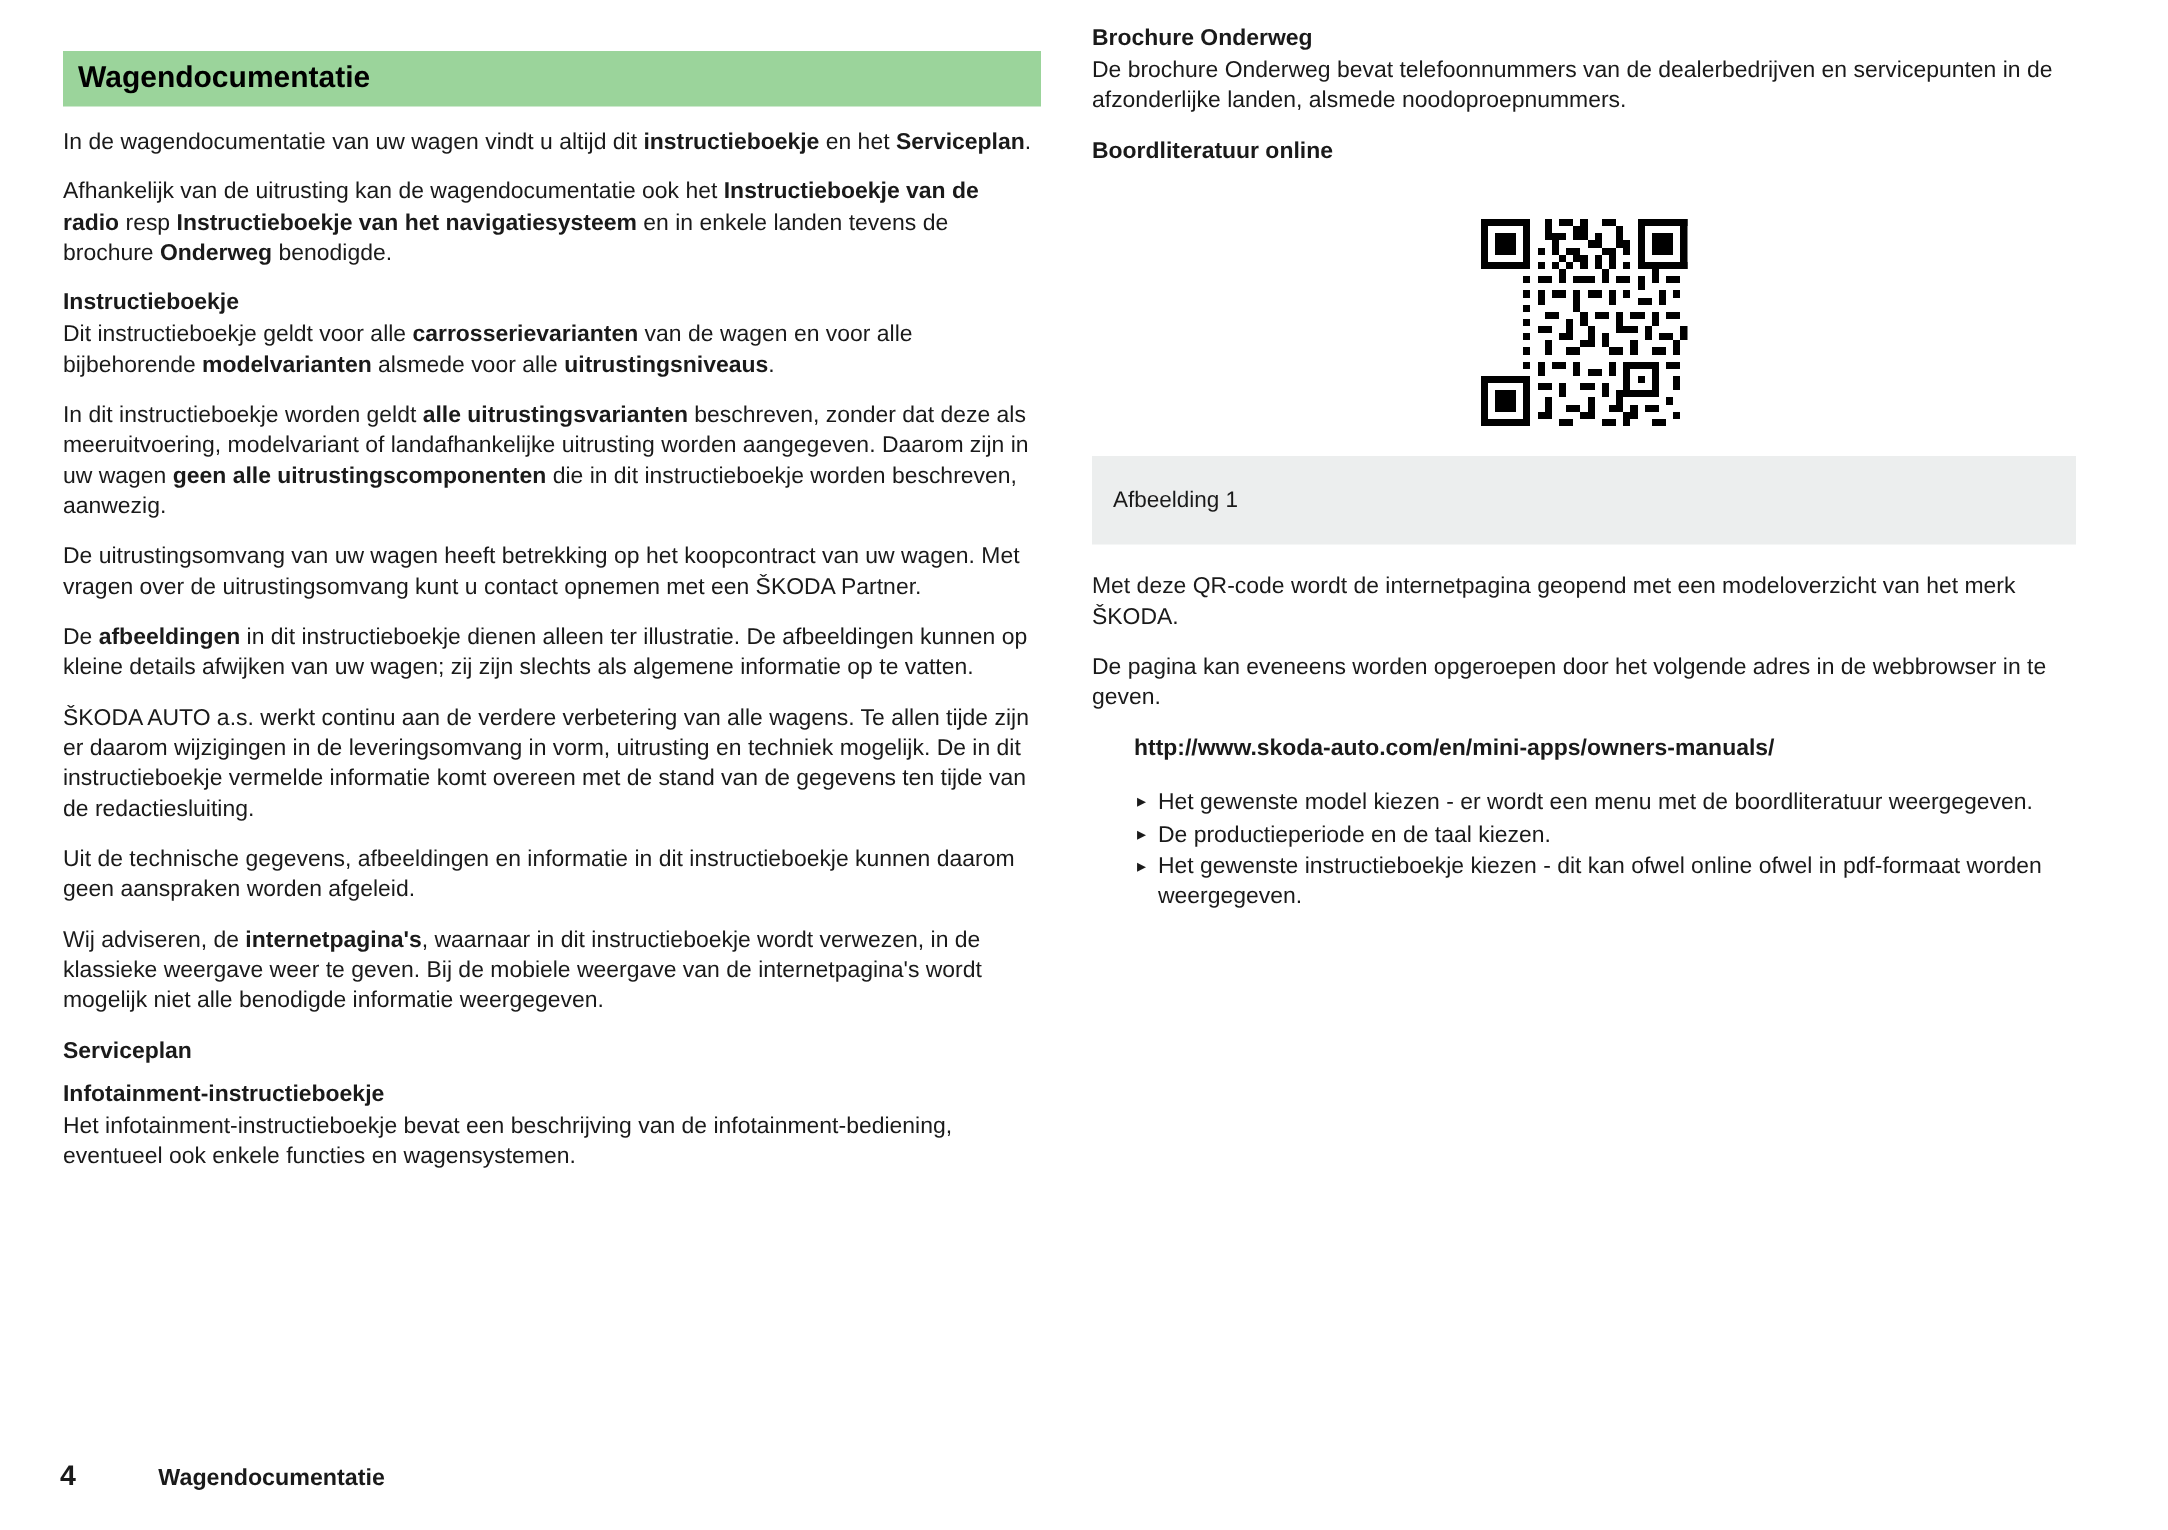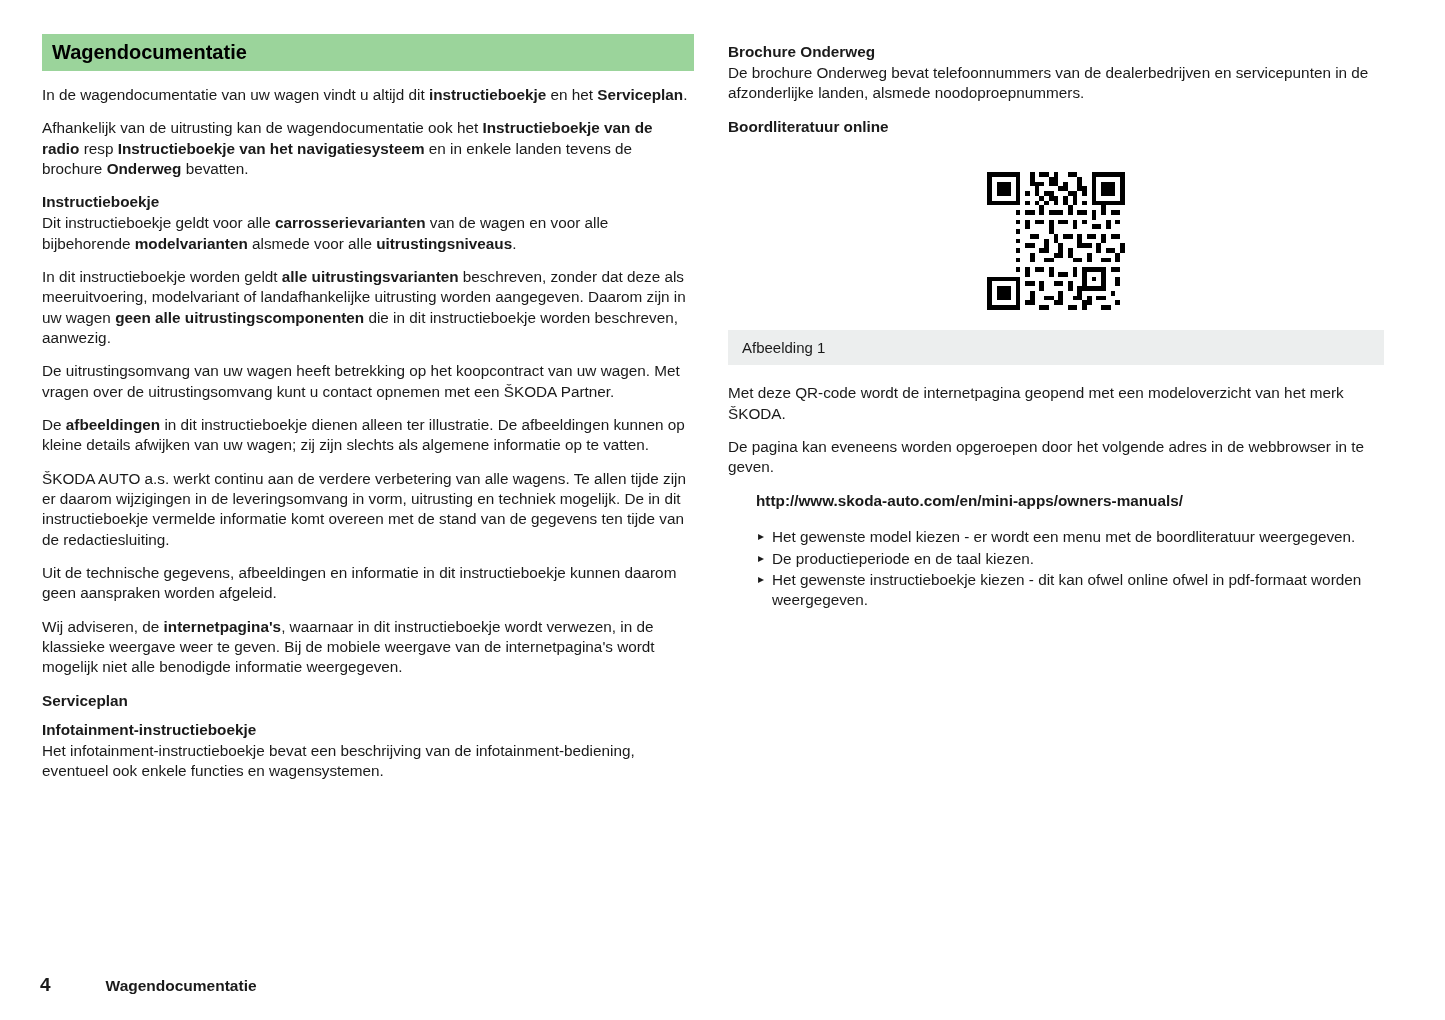--- a/index.html
+++ b/index.html
@@ -21,21 +21,21 @@
   }
   .col-left {
     position: absolute;
     left: 42px;
     top: 34px;
     width: 652px;
   }
   .col-right {
     position: absolute;
     left: 728px;
-    top: 42px;
+    top: 16px;
     width: 656px;
   }
   .section-title {
     background: #9bd49b;
     color: #000;
     font-size: 20px;
     font-weight: bold;
     padding: 6px 10px 7px 10px;
     margin: 0 0 14px 0;
     line-height: 1.2;
@@ -66,21 +66,21 @@
   }
   .qr {
     width: 138px;
     height: 138px;
     image-rendering: pixelated;
   }
   .figure-caption {
     background: #eceeee;
     color: #1a1a1a;
     font-size: 15px;
-    padding: 9px 14px;
+    padding: 21px 14px;
     margin: 6px 0 18px 0;
   }
   .url {
     font-size: 15.3px;
     font-weight: bold;
     margin: 0 0 10px 28px;
     line-height: 1.33;
   }
   ul.arrow {
     list-style: none;
@@ -125,21 +125,21 @@
 <body>
 
 <div class="page">
 
   <div class="col-left">
 
     <div class="section-title">Wagendocumentatie</div>
 
     <p><span>In de wagendocumentatie van uw wagen vindt u altijd dit </span><b>instructieboekje</b><span> en het </span><b>Serviceplan</b><span>.</span></p>
 
-    <p><span>Afhankelijk van de uitrusting kan de wagendocumentatie ook het </span><b>Instructieboekje van de radio</b><span> resp </span><b>Instructieboekje van het navigatiesysteem</b><span> en in enkele landen tevens de brochure </span><b>Onderweg</b><span> bevatten.</span></p>
+    <p><span>Afhankelijk van de uitrusting kan de wagendocumentatie ook het </span><b>Instructieboekje van de radio</b><span> resp </span><b>Instructieboekje van het navigatiesysteem</b><span> en in enkele landen tevens de brochure </span><b>Onderweg</b><span> benodigde.</span></p>
 
     <h3>Instructieboekje</h3>
     <p><span>Dit instructieboekje geldt voor alle </span><b>carrosserievarianten</b><span> van de wagen en voor alle bijbehorende </span><b>modelvarianten</b><span> alsmede voor alle </span><b>uitrustingsniveaus</b><span>.</span></p>
 
     <p><span>In dit instructieboekje worden geldt </span><b>alle uitrustingsvarianten</b><span> beschreven, zonder dat deze als meeruitvoering, modelvariant of landafhankelijke uitrusting worden aangegeven. Daarom zijn in uw wagen </span><b>geen alle uitrustingscomponenten</b><span> die in dit instructieboekje worden beschreven, aanwezig.</span></p>
 
     <p>De uitrustingsomvang van uw wagen heeft betrekking op het koopcontract van uw wagen. Met vragen over de uitrustingsomvang kunt u contact opnemen met een ŠKODA Partner.</p>
 
     <p><span>De </span><b>afbeeldingen</b><span> in dit instructieboekje dienen alleen ter illustratie. De afbeeldingen kunnen op kleine details afwijken van uw wagen; zij zijn slechts als algemene informatie op te vatten.</span></p>
 

